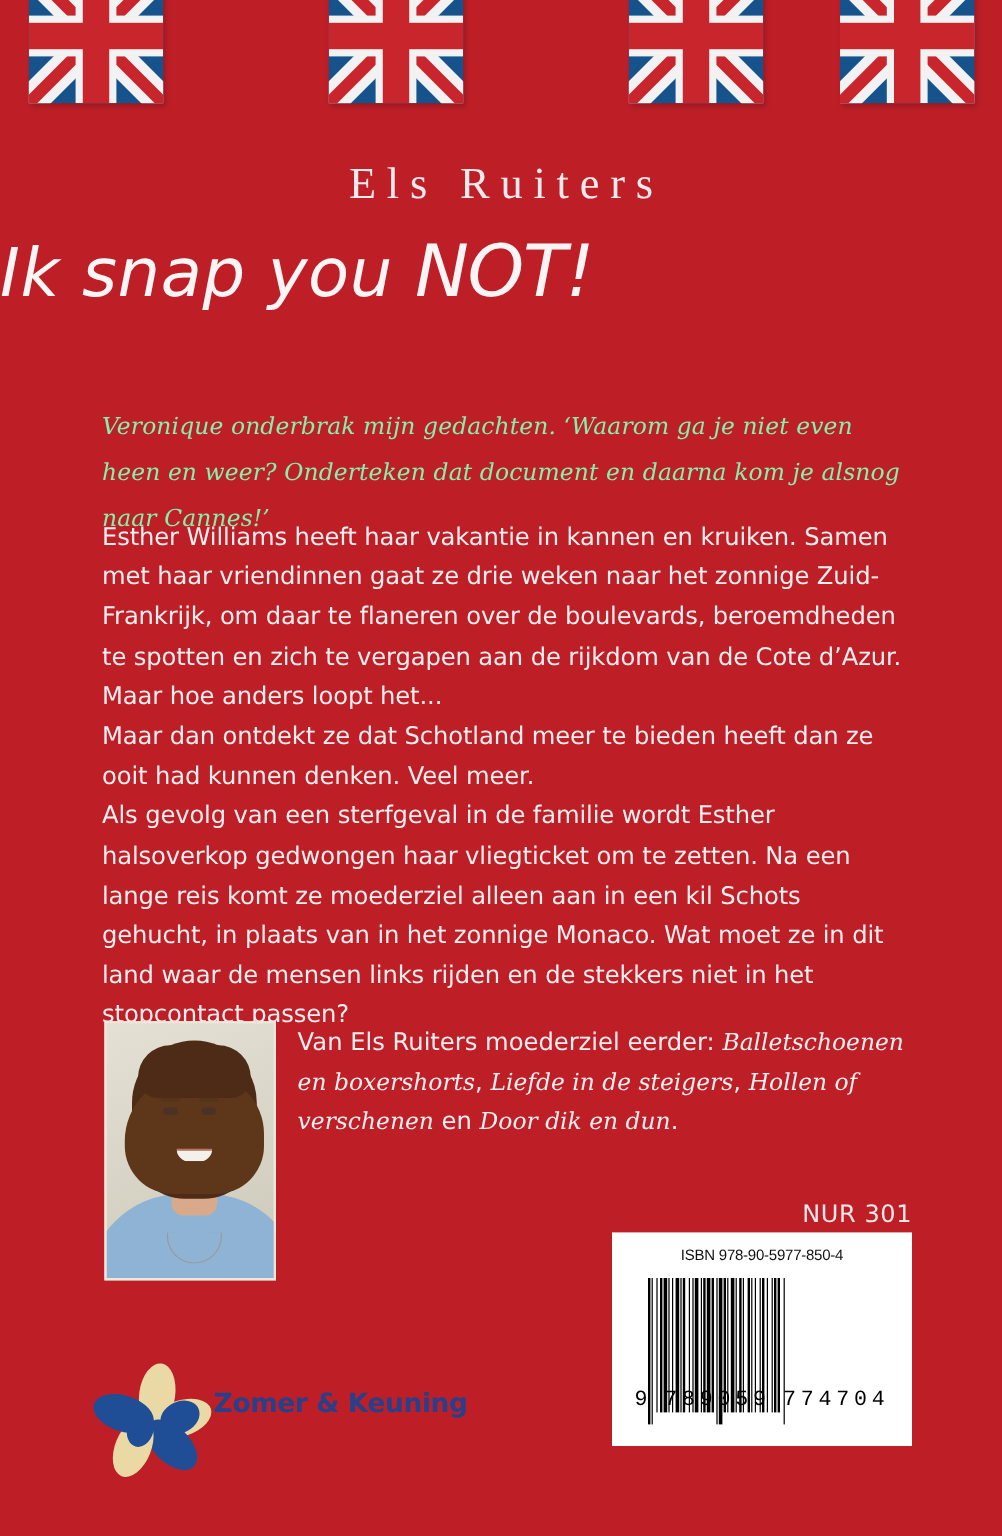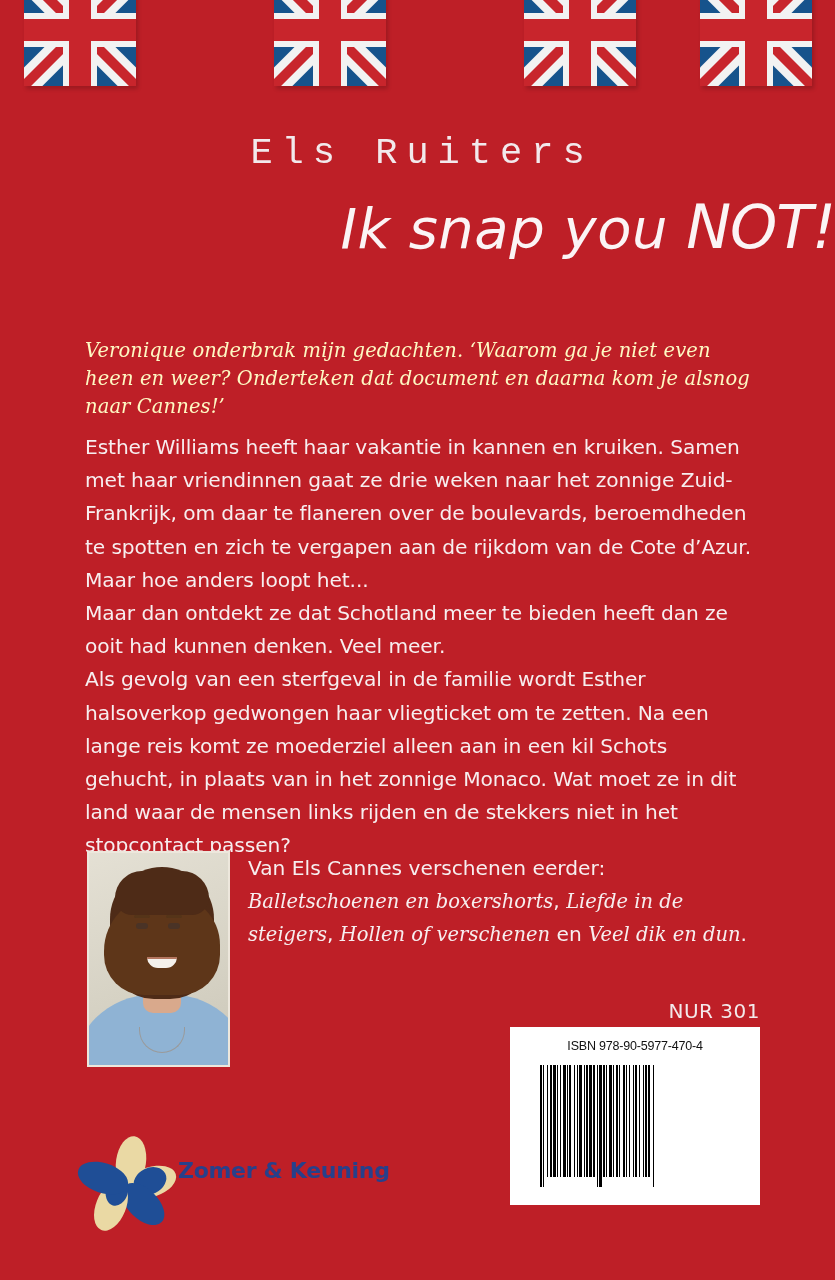--- a/index.html
+++ b/index.html
@@ -56,55 +56,55 @@
   
   .flag .crv { position:absolute; left: 45px; top: 0; width: 22px; height: 112px; background:#C8252C; }
   .flag .crh { position:absolute; left: 0; top: 45px; width: 112px; height: 22px; background:#C8252C; }
 
   
   .author {
     position: absolute;
     top: 132px;
     left: 0; right: 0;
     text-align: center;
-    font-family: Liberation Mono, monospace;
+    font-family: Liberation Serif, serif;
     font-size: 37px;
     letter-spacing: 9px;
     color: #F2E9EC;
     text-indent: 9px;
     white-space: nowrap;
   }
 
   
   .title {
     position: absolute;
     top: 192px;
     left: 0; right: 0;
-    text-align: right;
+    text-align: left;
     font-family: "DejaVu Sans", sans-serif;
     font-size: 56px;
     font-weight: 400;
     color: #FBF4F5;
     white-space: nowrap;
     letter-spacing: 0.5px;
   }
   .title .it { font-style: italic; }
   .title .big { font-size: 60px; font-style: italic; letter-spacing: -1px; }
 
   
   .quote {
     position: absolute;
     top: 337px;
     left: 85px;
     width: 672px;
     font-family: "DejaVu Serif", serif;
     font-style: italic;
     font-size: 19.5px;
-    line-height: 28px;
-    color: #fef9c3;
+    line-height: 38px;
+    color: #86efac;
     letter-spacing: 0.1px;
   }
 
   
   .blurb {
     position: absolute;
     top: 431px;
     left: 85px;
     width: 672px;
     font-family: "DejaVu Sans", sans-serif;
@@ -332,26 +332,26 @@
     <div class="hair2"></div>
     <div class="bangs"></div>
     <div class="brow l"></div>
     <div class="brow r"></div>
     <div class="eye l"></div>
     <div class="eye r"></div>
     <div class="mouth"></div>
     <div class="necklace"></div>
   </div>
 
-  <div class="earlier"><span>Van Els Cannes verschenen eerder: </span><i>Balletschoenen en boxershorts</i><span>, </span><i>Liefde in de steigers</i><span>, </span><i>Hollen of verschenen</i><span> en </span><i>Veel dik en dun</i><span>.</span></div>
+  <div class="earlier"><span>Van Els Ruiters moederziel eerder: </span><i>Balletschoenen en boxershorts</i><span>, </span><i>Liefde in de steigers</i><span>, </span><i>Hollen of verschenen</i><span> en </span><i>Door dik en dun</i><span>.</span></div>
 
   <div class="nur">NUR 301</div>
 
   <div class="barcode-box">
-    <div class="isbn-text">ISBN 978-90-5977-470-4</div>
+    <div class="isbn-text">ISBN 978-90-5977-850-4</div>
     <div class="bars" id="barsHost">
         <span class="tall" style="width: 2px;"></span>
         <span class="tall" style="width: 1px; background: transparent;"></span>
         <span class="tall" style="width: 1px;"></span>
         <span style="width: 3px; background: transparent;"></span>
         <span style="width: 1px;"></span>
         <span style="width: 2px; background: transparent;"></span>
         <span style="width: 2px;"></span>
         <span style="width: 1px; background: transparent;"></span>
         <span style="width: 3px;"></span>
@@ -410,20 +410,21 @@
         <span style="width: 3px; background: transparent;"></span>
         <span style="width: 1px;"></span>
         <span style="width: 1px; background: transparent;"></span>
         <span style="width: 2px;"></span>
         <span style="width: 1px; background: transparent;"></span>
         <span style="width: 2px;"></span>
         <span class="tall" style="width: 3px; background: transparent;"></span>
         <span class="tall" style="width: 1px;"></span>
         <span class="tall" style="width: 1px; background: transparent;"></span>
       </div>
+    <div class="digits"><span class="lead">9</span><span class="grp">789059</span><span>774704</span></div>
   </div>
 
   <div class="publisher">
     <div class="logo-mark">
       <div class="petal pet1"></div>
       <div class="petal pet2"></div>
       <div class="petal pet2b"></div>
       <div class="petal pet3"></div>
       <div class="petal pet4"></div>
       <div class="petal pet4b"></div>

